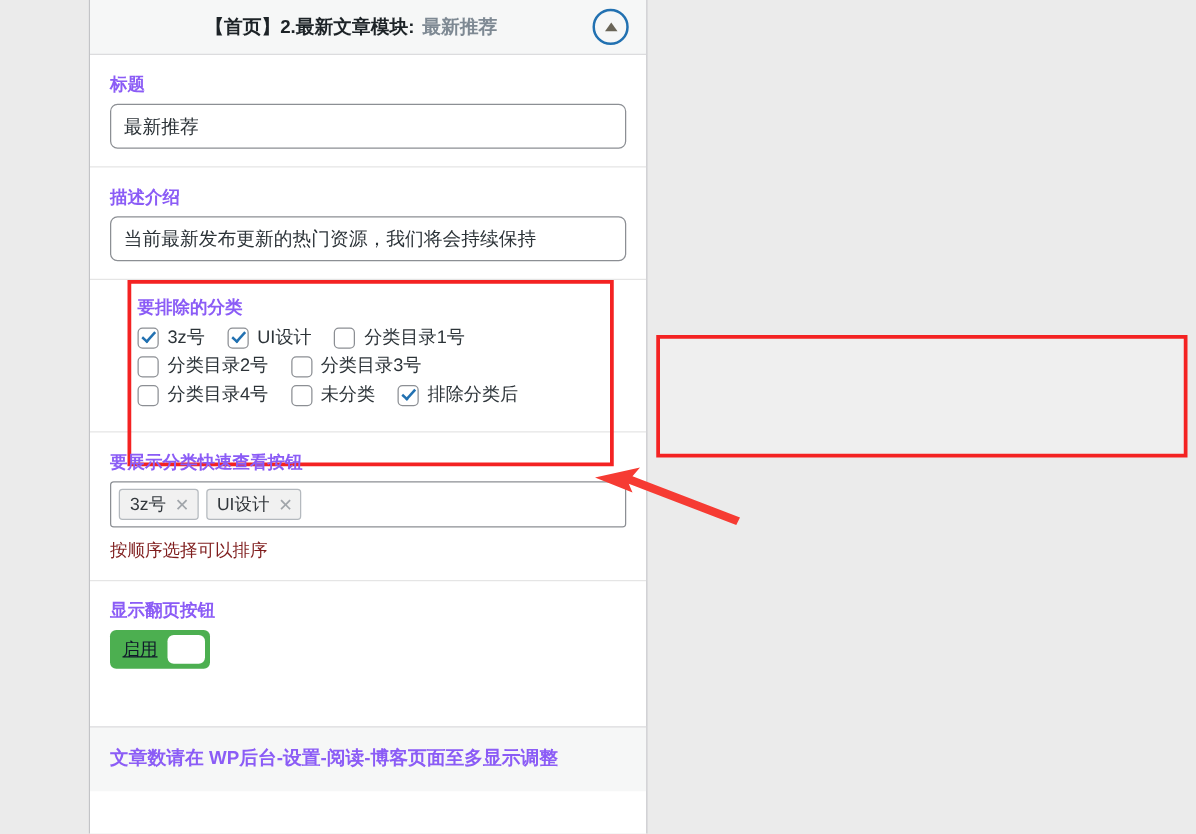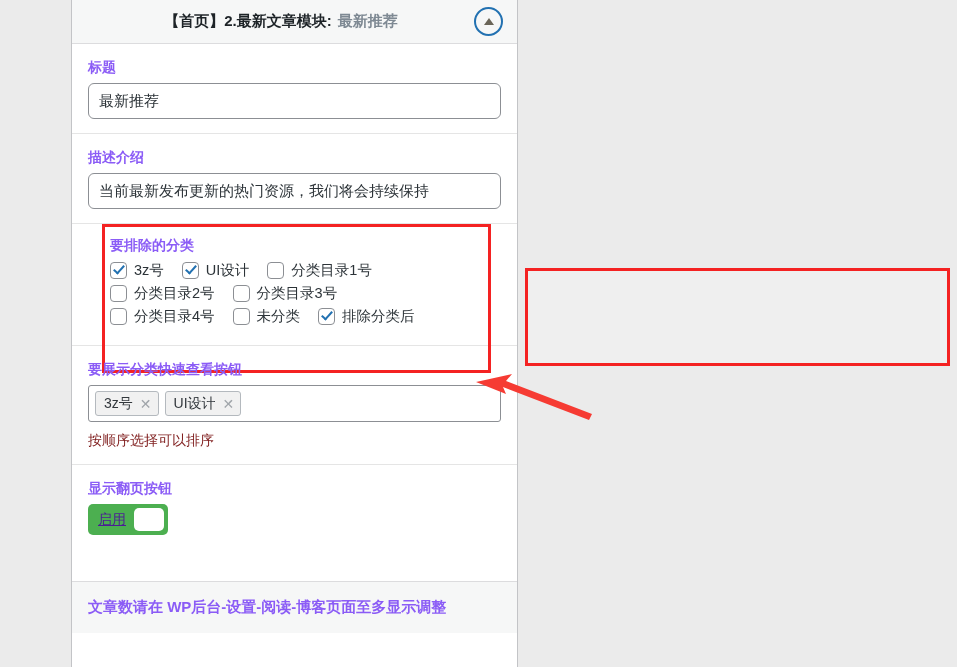--- a/index.html
+++ b/index.html
@@ -225,21 +225,21 @@
     align-items: center;
     background: #4caf50;
     border-radius: 5px;
     height: 31px;
     padding: 0 4px 0 0;
     cursor: pointer;
     user-select: none;
     box-sizing: border-box;
   }
   .toggle-text {
-    color: #4c1d95;
+    color: #0f172a;
     font-size: 14px;
     padding: 0 8px 0 10px;
     line-height: 1;
     text-decoration: underline;
   }
   .toggle-knob {
     width: 30px;
     height: 23px;
     border-radius: 5px;
     background: #ffffff;

